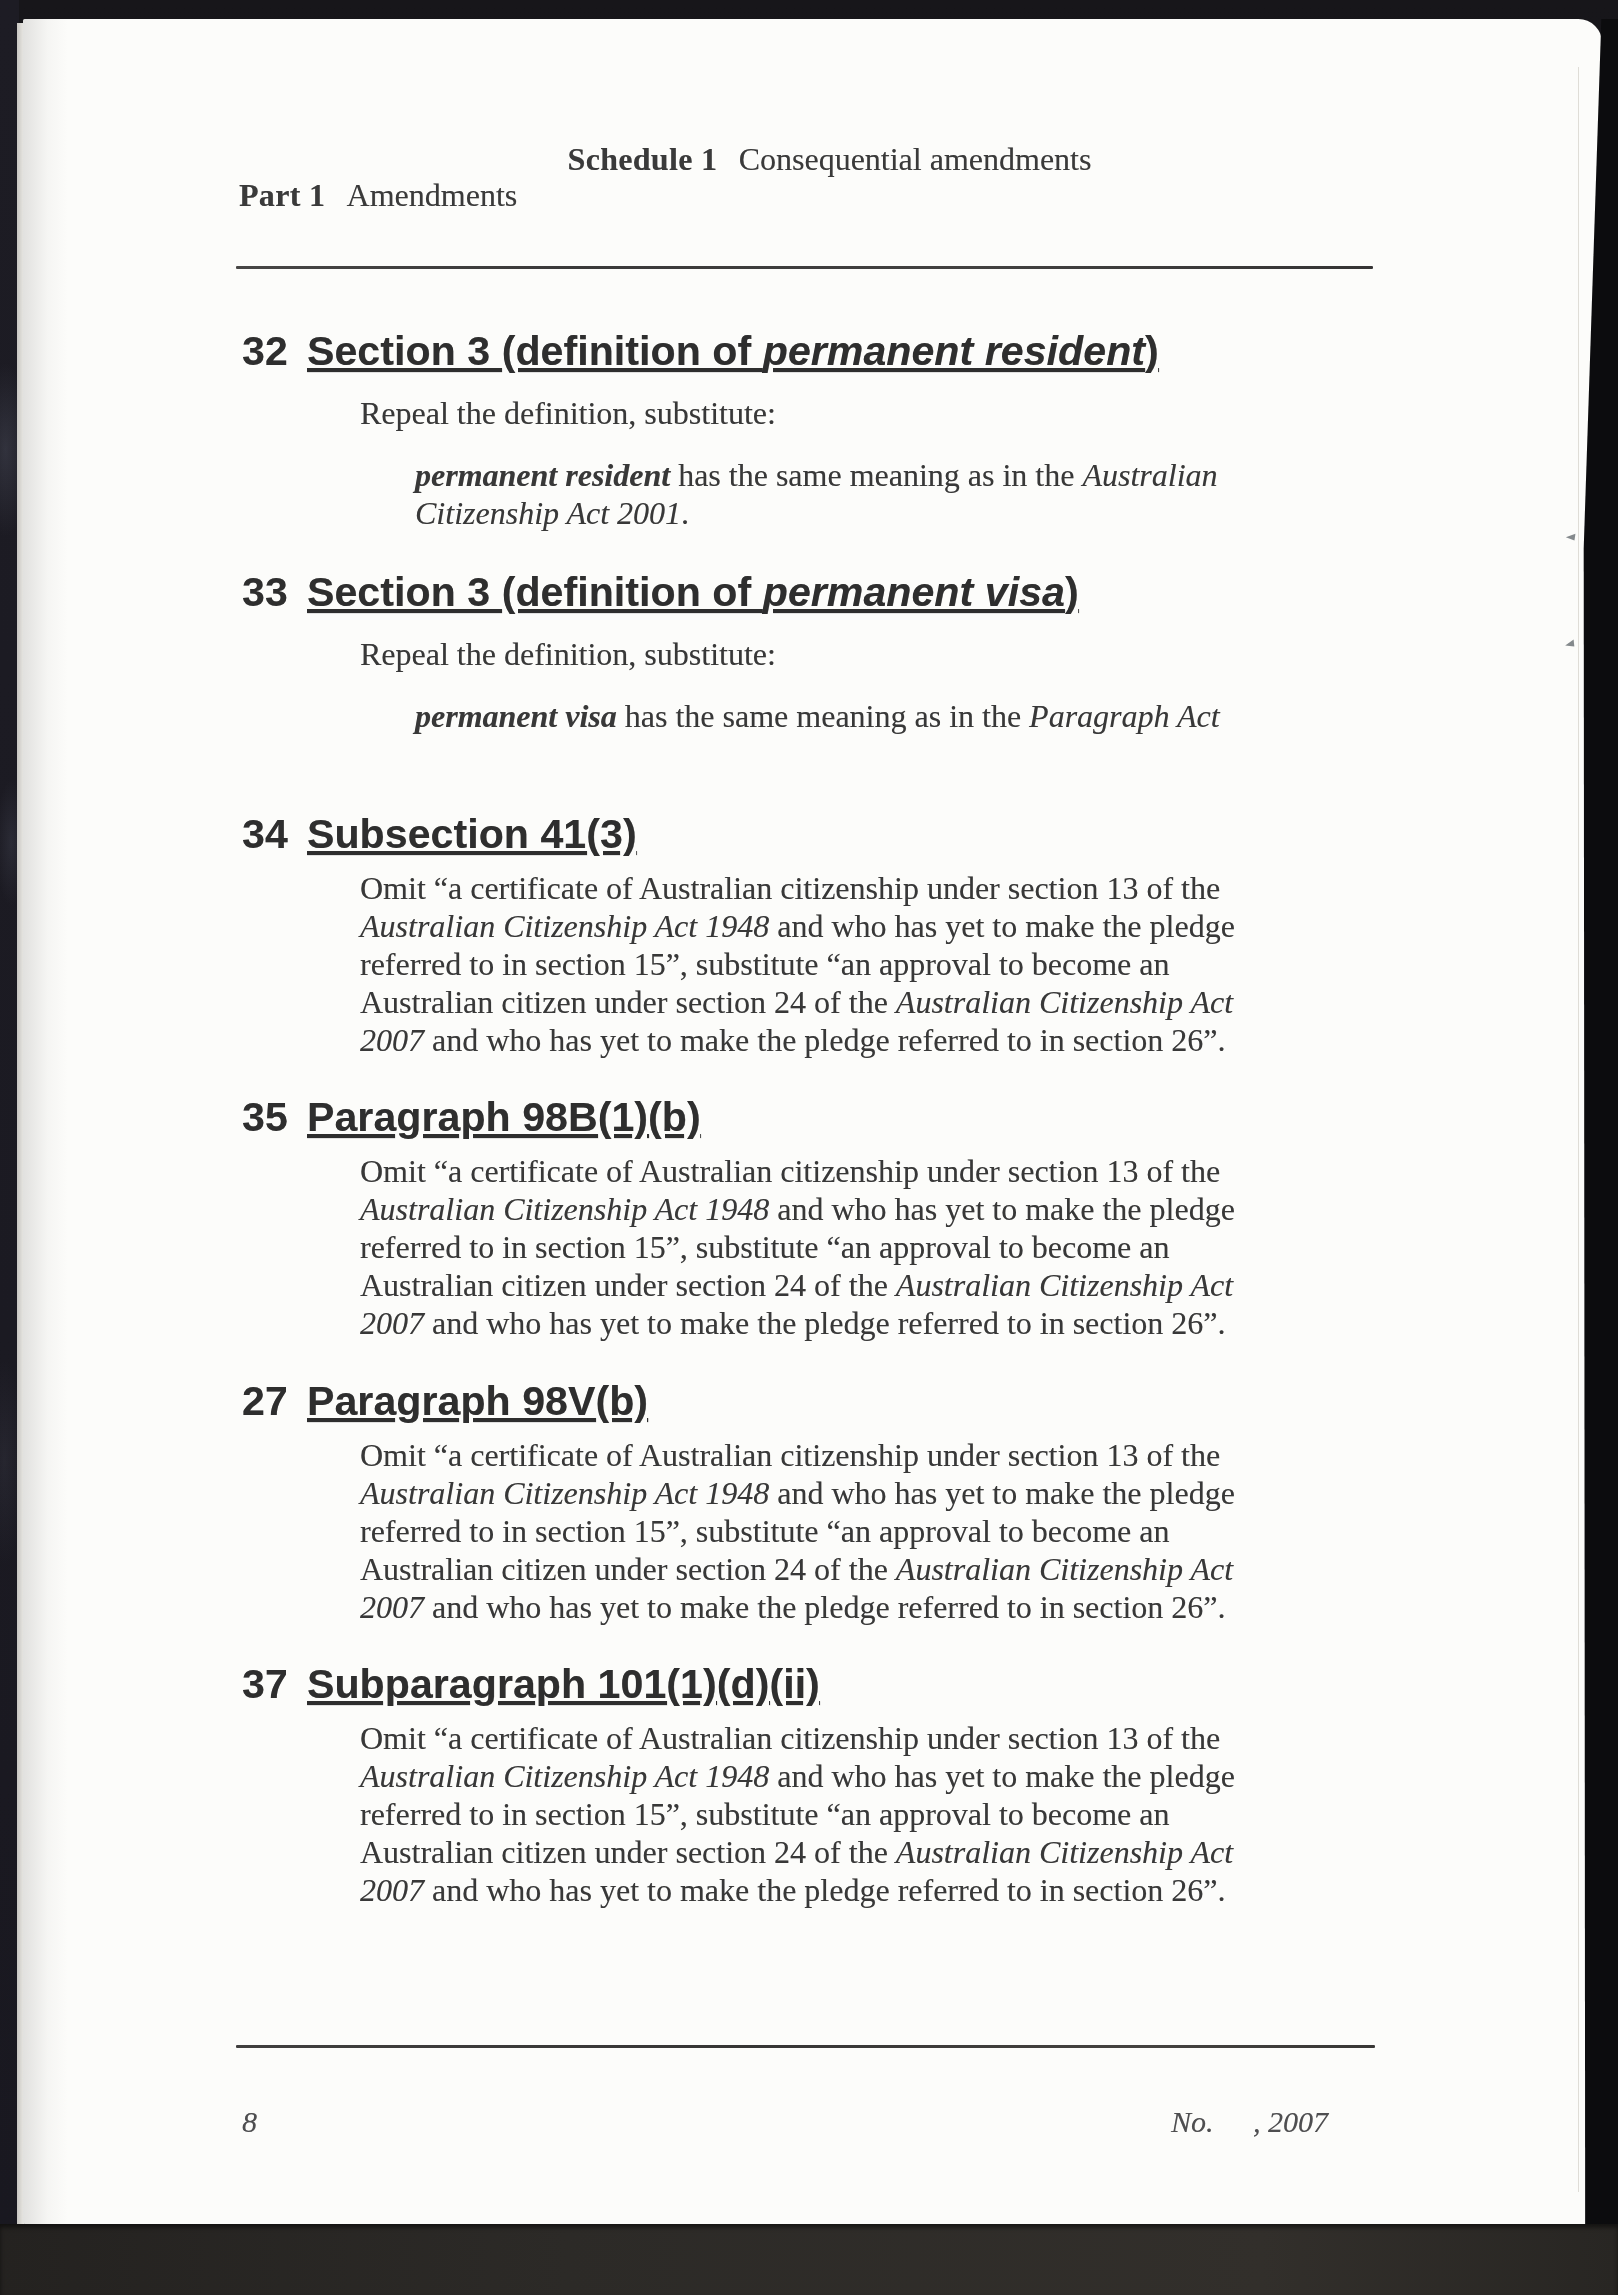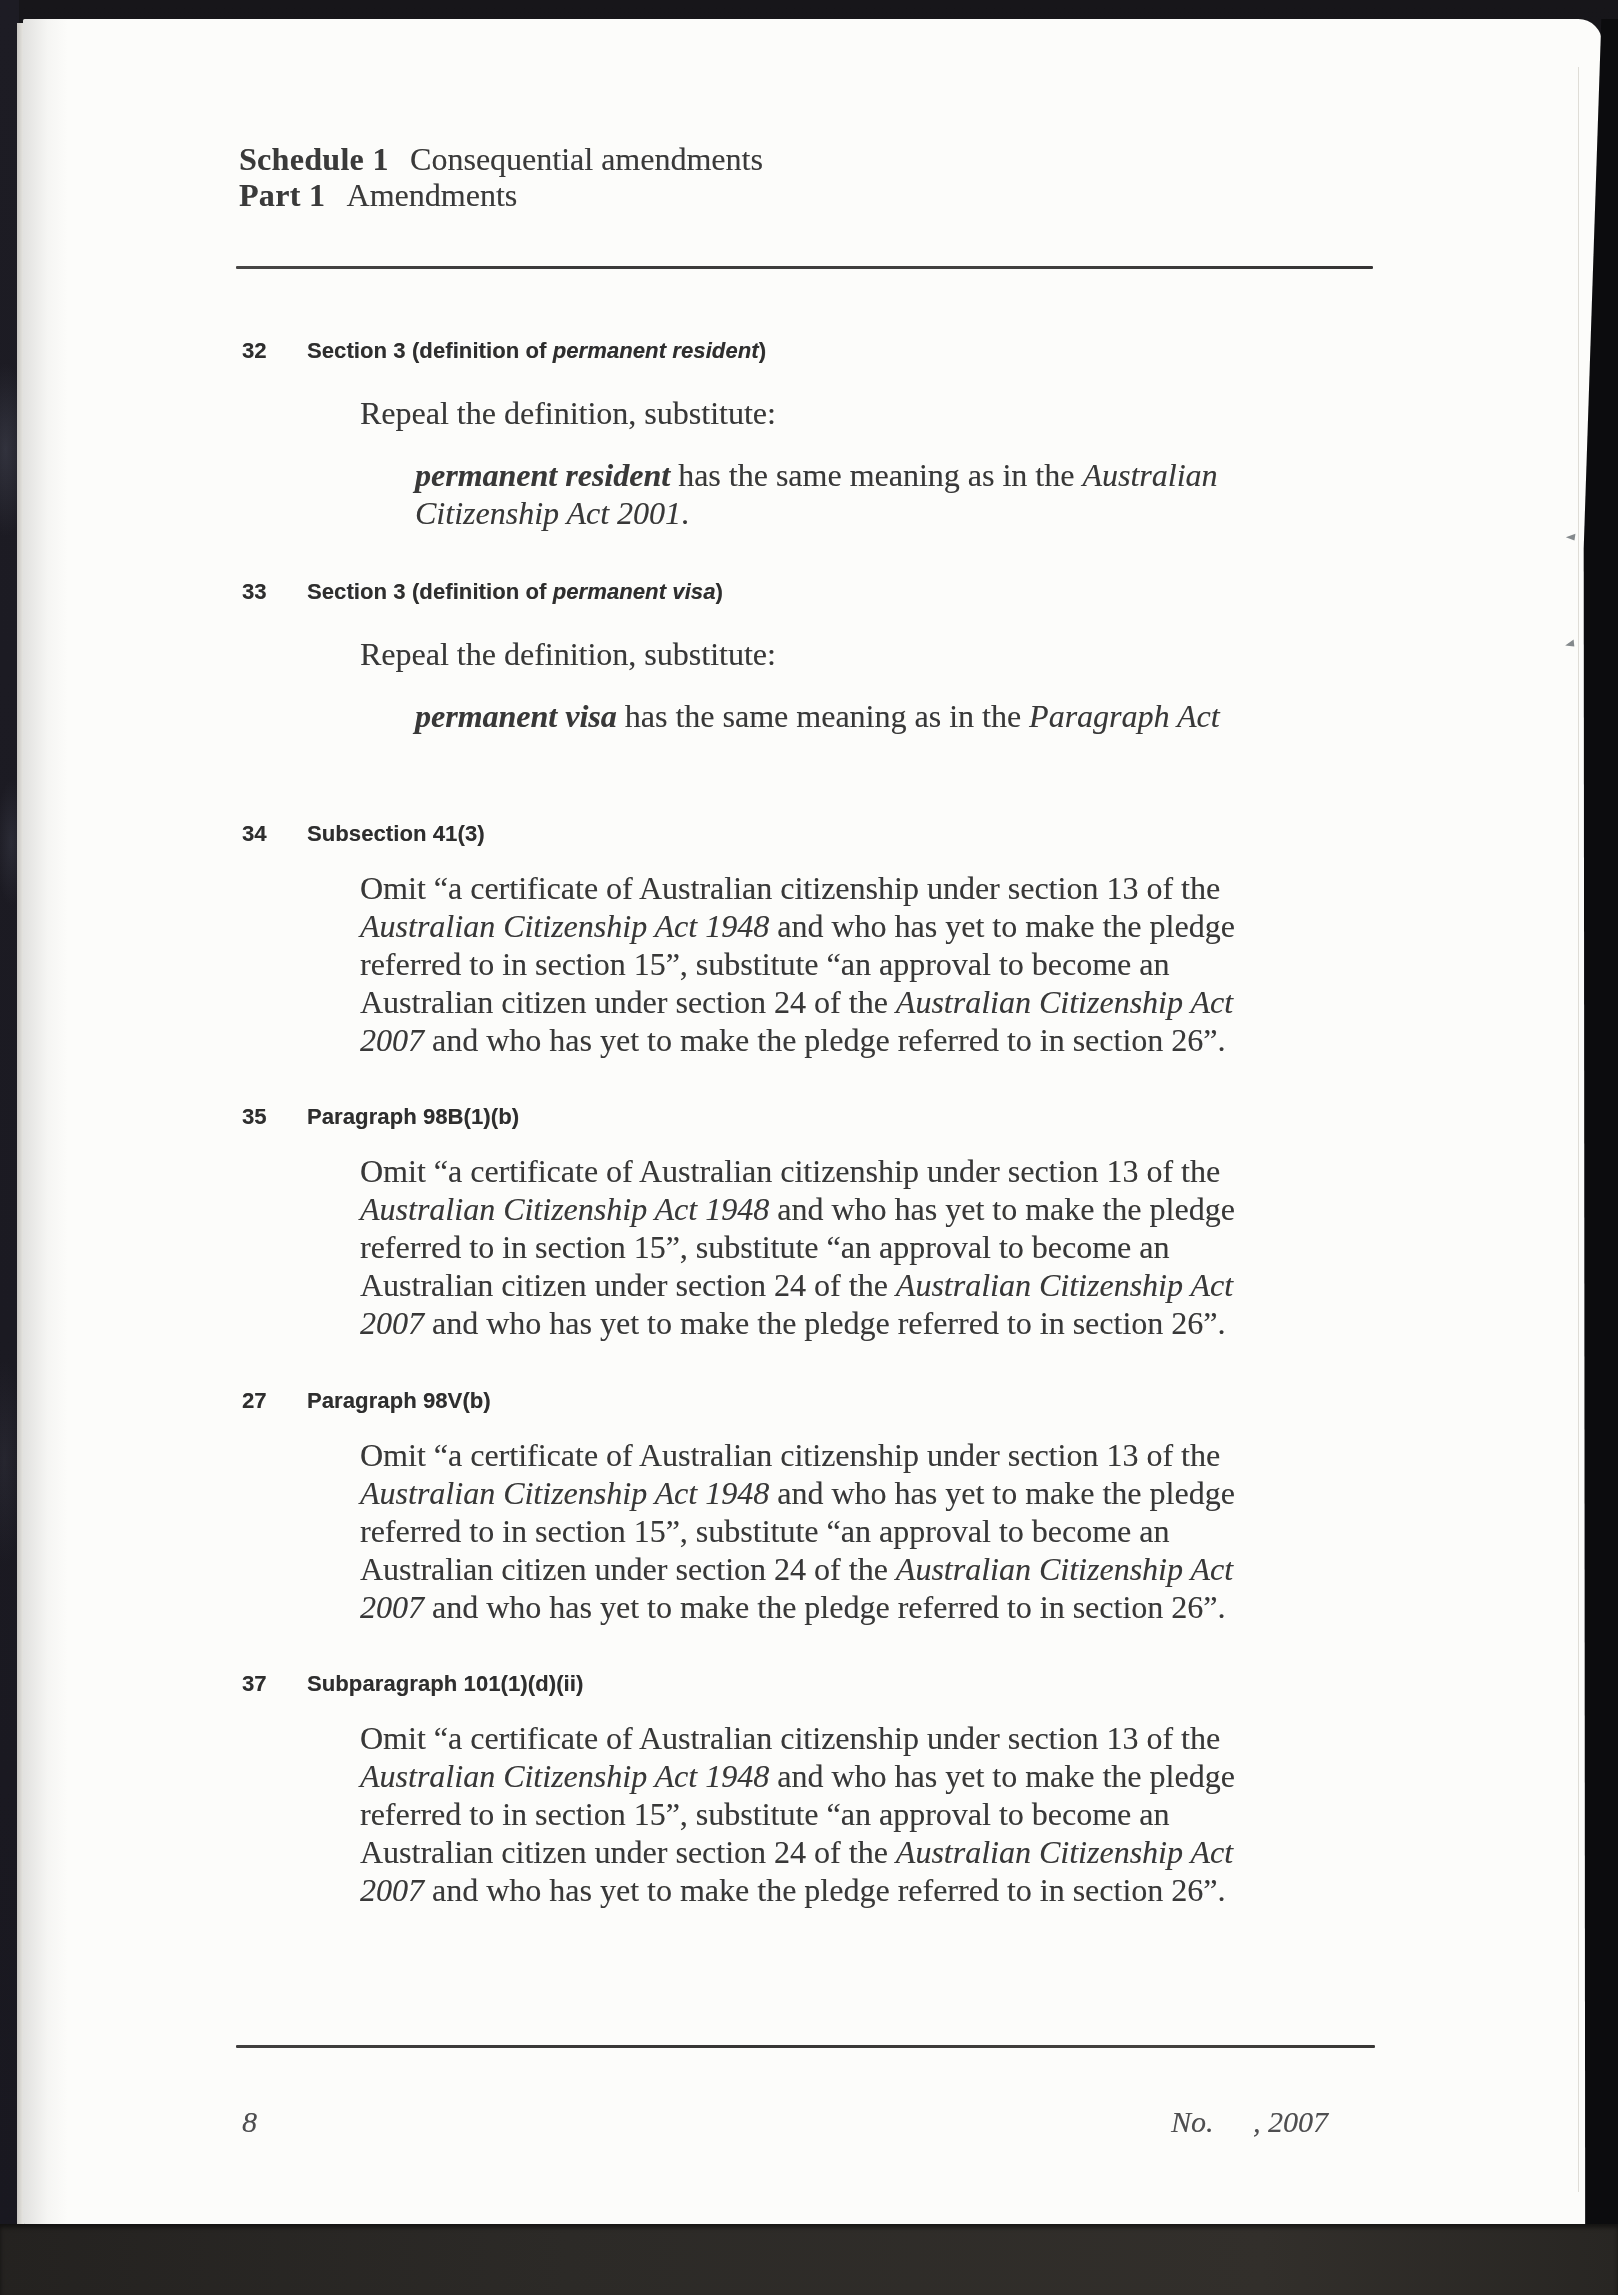--- a/index.html
+++ b/index.html
@@ -60,34 +60,35 @@
   .edge-mark.m2{left:1565px;top:640px;transform:rotate(-6deg);}
 
   
   .content{position:absolute;inset:0;color:#383838;}
   .hdr{
     position:absolute;left:239px;width:1181px;
     font-size:32px;line-height:36px;color:#3a3a3a;white-space:nowrap;
     text-shadow:0.2px 0.2px 0.6px rgba(55,55,55,.4);
   }
   .hdr .b{font-weight:bold;margin-right:21.4px;letter-spacing:0.3px;}
-  #hdr1{top:141px;} #hdr2{top:177px;}
+  #hdr1{top:141px;text-align:center;} #hdr2{top:177px;}
   .rule{position:absolute;background:#3f3e3d;border-radius:1.1px;}
   #rule-top{left:236px;top:266px;width:1137px;height:2.8px;
     background:linear-gradient(90deg,#474645,#3a3939 30%,#424140 65%,#353434);}
   #rule-bottom{left:236px;top:2045px;width:1139px;height:3.4px;
     background:linear-gradient(90deg,#403f3e,#363534 45%,#44423f 80%,#383735);}
 
   .section{position:absolute;left:0;width:1618px;}
   .heading{
     position:absolute;left:242px;top:0;white-space:nowrap;
     font-family:"Liberation Sans", sans-serif;font-weight:bold;
-    font-size:22px;line-height:40px;color:#2e2e2e;
+    font-size:41px;line-height:40px;color:#2e2e2e;
     text-shadow:0.2px 0.3px 0.6px rgba(45,45,45,.45);
     letter-spacing:0.1px;
+    text-decoration:underline;
   }
   .heading .num{display:inline-block;width:65px;}
   .block{position:absolute;white-space:nowrap;}
   .line{display:block;height:38px;line-height:38px;font-size:32px;
     text-shadow:0.2px 0.2px 0.6px rgba(55,55,55,.38);}
   .sec-def .block-0{left:360px;top:63px;}
   .sec-def .block-1{left:415px;top:125px;}
   .sec-omit .block-0{left:360px;top:55px;}
   .seg-r{font-style:normal;}
   .seg-i{font-style:italic;}

